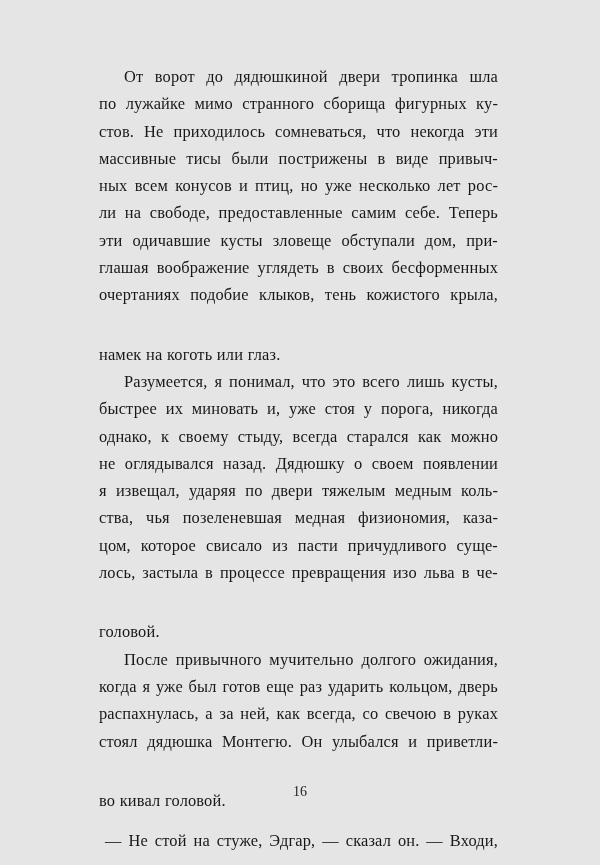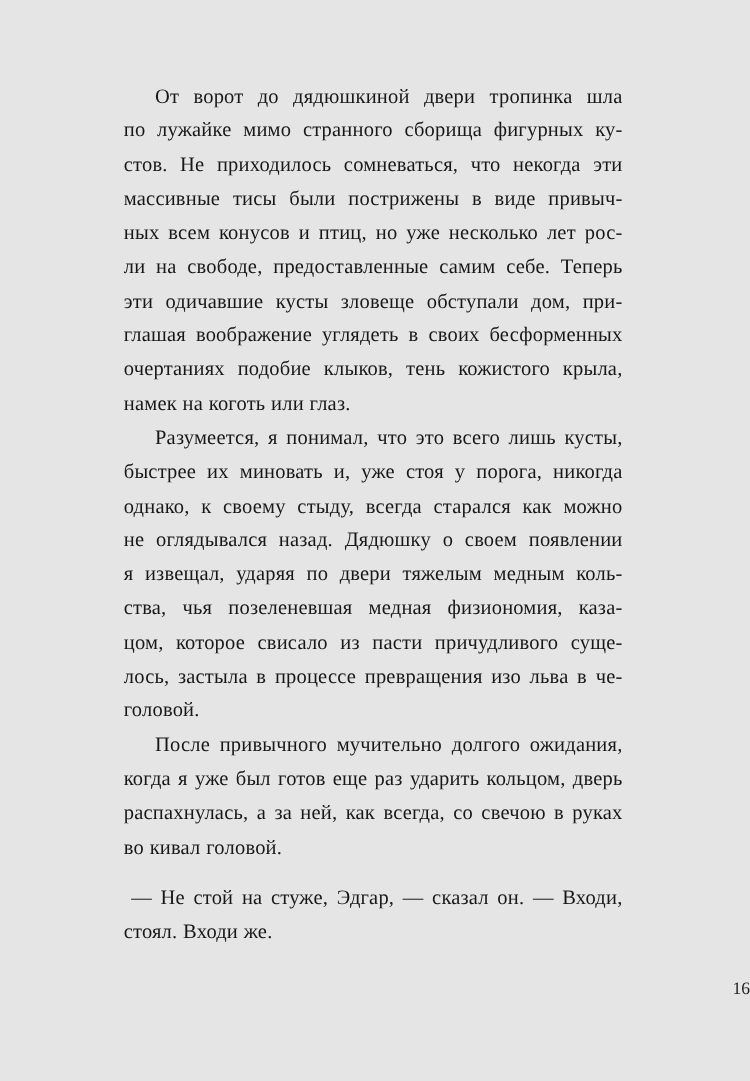--- a/index.html
+++ b/index.html
@@ -46,35 +46,36 @@
 
   
   .line {
     display: block;
     text-align: justify;
     text-align-last: justify;
     white-space: pre-wrap;
   }
   .line.last {
     text-align-last: left;
+    margin-top: 32px;
   }
   .line.indent {
     text-indent: 25px;
   }
   .line.dash-indent {
     text-indent: 6px;
     margin-top: 13px;
   }
 
   .folio {
     position: absolute;
     left: 0;
     top: 783px;
     width: 600px;
-    text-align: right;
+    text-align: center;
     font-size: 14px;
     line-height: 18px;
     color: #232326;
     font-family: "Liberation Serif", "DejaVu Serif", serif;
   }
 </style>
 </head>
 <body>
 
 <div class="page">
@@ -103,20 +104,21 @@
       <span class="line">ства, чья позеленевшая медная физиономия, каза-</span>
       <span class="line">цом, которое свисало из пасти причудливого суще-</span>
       <span class="line">лось, застыла в процессе превращения изо льва в че-</span>
       <span class="line last">головой.</span>
     </p>
 
     <p class="para">
       <span class="line indent">После привычного мучительно долгого ожидания,</span>
       <span class="line">когда я уже был готов еще раз ударить кольцом, дверь</span>
       <span class="line">распахнулась, а за ней, как всегда, со свечою в руках</span>
+      <span class="line">стоял дядюшка Монтегю. Он улыбался и приветли-</span>
       <span class="line last">во кивал головой.</span>
     </p>
 
     <p class="para">
       <span class="line dash-indent">— Не стой на стуже, Эдгар, — сказал он. — Входи,</span>
       <span class="line last">стоял. Входи же.</span>
     </p>
 
   </div>
 

